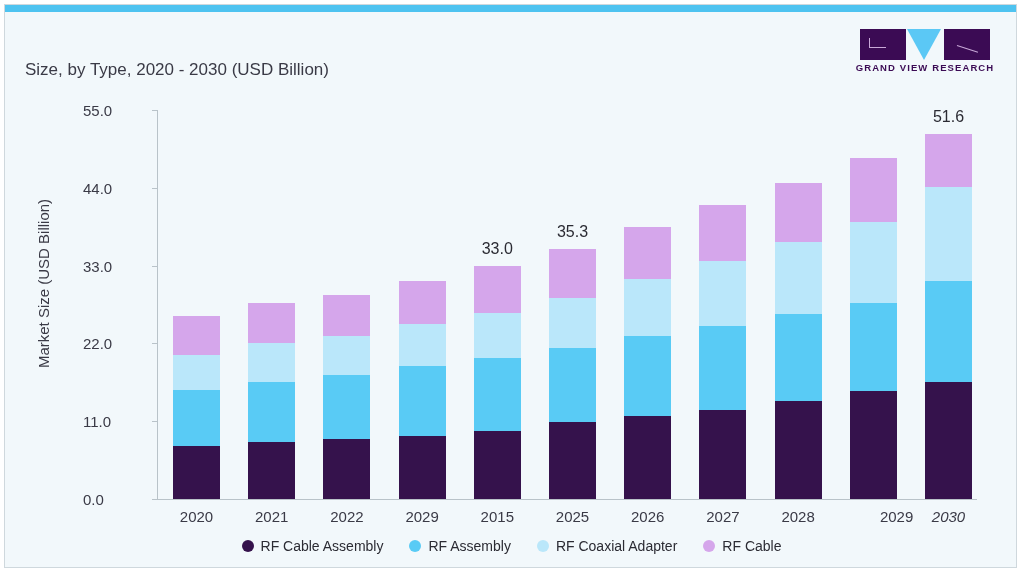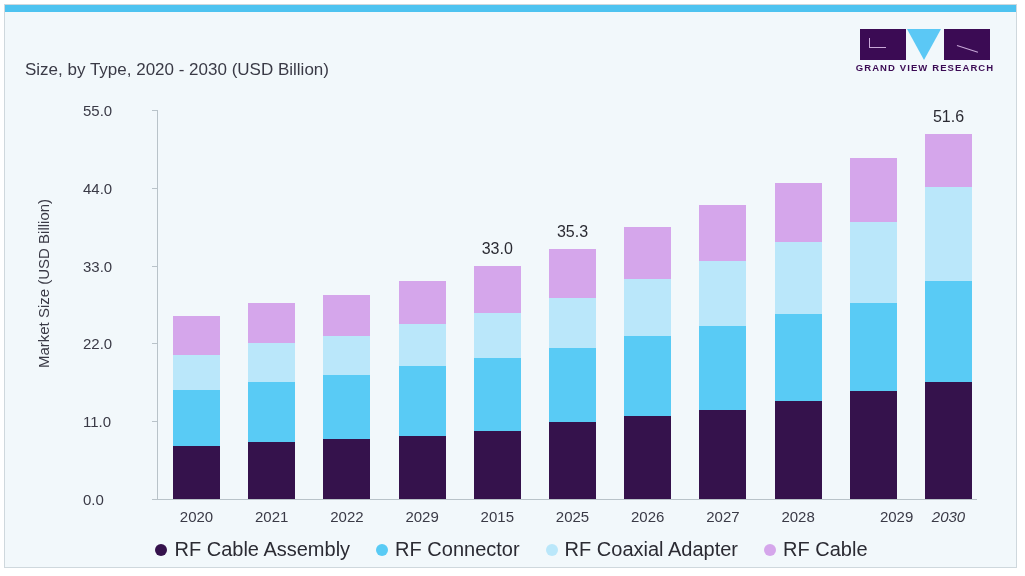--- a/index.html
+++ b/index.html
@@ -101,21 +101,21 @@
     transform:translateX(-45px);
   }
   
   #legend{
     position:absolute;left:0;top:533px;width:1013px;
     display:flex;justify-content:center;align-items:center;
     gap:26px;
   }
   .lg-item{display:flex;align-items:center;gap:7px;}
   .lg-dot{width:12px;height:12px;border-radius:50%;display:block;}
-  .lg-label{font-size:20px;color:#2b2b33;white-space:nowrap;}
+  .lg-label{font-size:14px;color:#2b2b33;white-space:nowrap;}
 </style>
 </head>
 <body>
 
 <div id="card">
 
   <div id="accent"></div>
 
   <div id="subtitle">Size, by Type, 2020 - 2030 (USD Billion)</div>
 
@@ -238,21 +238,21 @@
       </div>
   </div>
 
   <div id="legend">
       <div class="lg-item">
         <span class="lg-dot" style="background: rgb(53, 18, 76);"></span>
         <span class="lg-label">RF Cable Assembly</span>
       </div>
       <div class="lg-item">
         <span class="lg-dot" style="background: rgb(89, 203, 245);"></span>
-        <span class="lg-label">RF Connector</span>
+        <span class="lg-label">RF Assembly</span>
       </div>
       <div class="lg-item">
         <span class="lg-dot" style="background: rgb(186, 231, 250);"></span>
         <span class="lg-label">RF Coaxial Adapter</span>
       </div>
       <div class="lg-item">
         <span class="lg-dot" style="background: rgb(213, 166, 235);"></span>
         <span class="lg-label">RF Cable</span>
       </div>
     </div>

